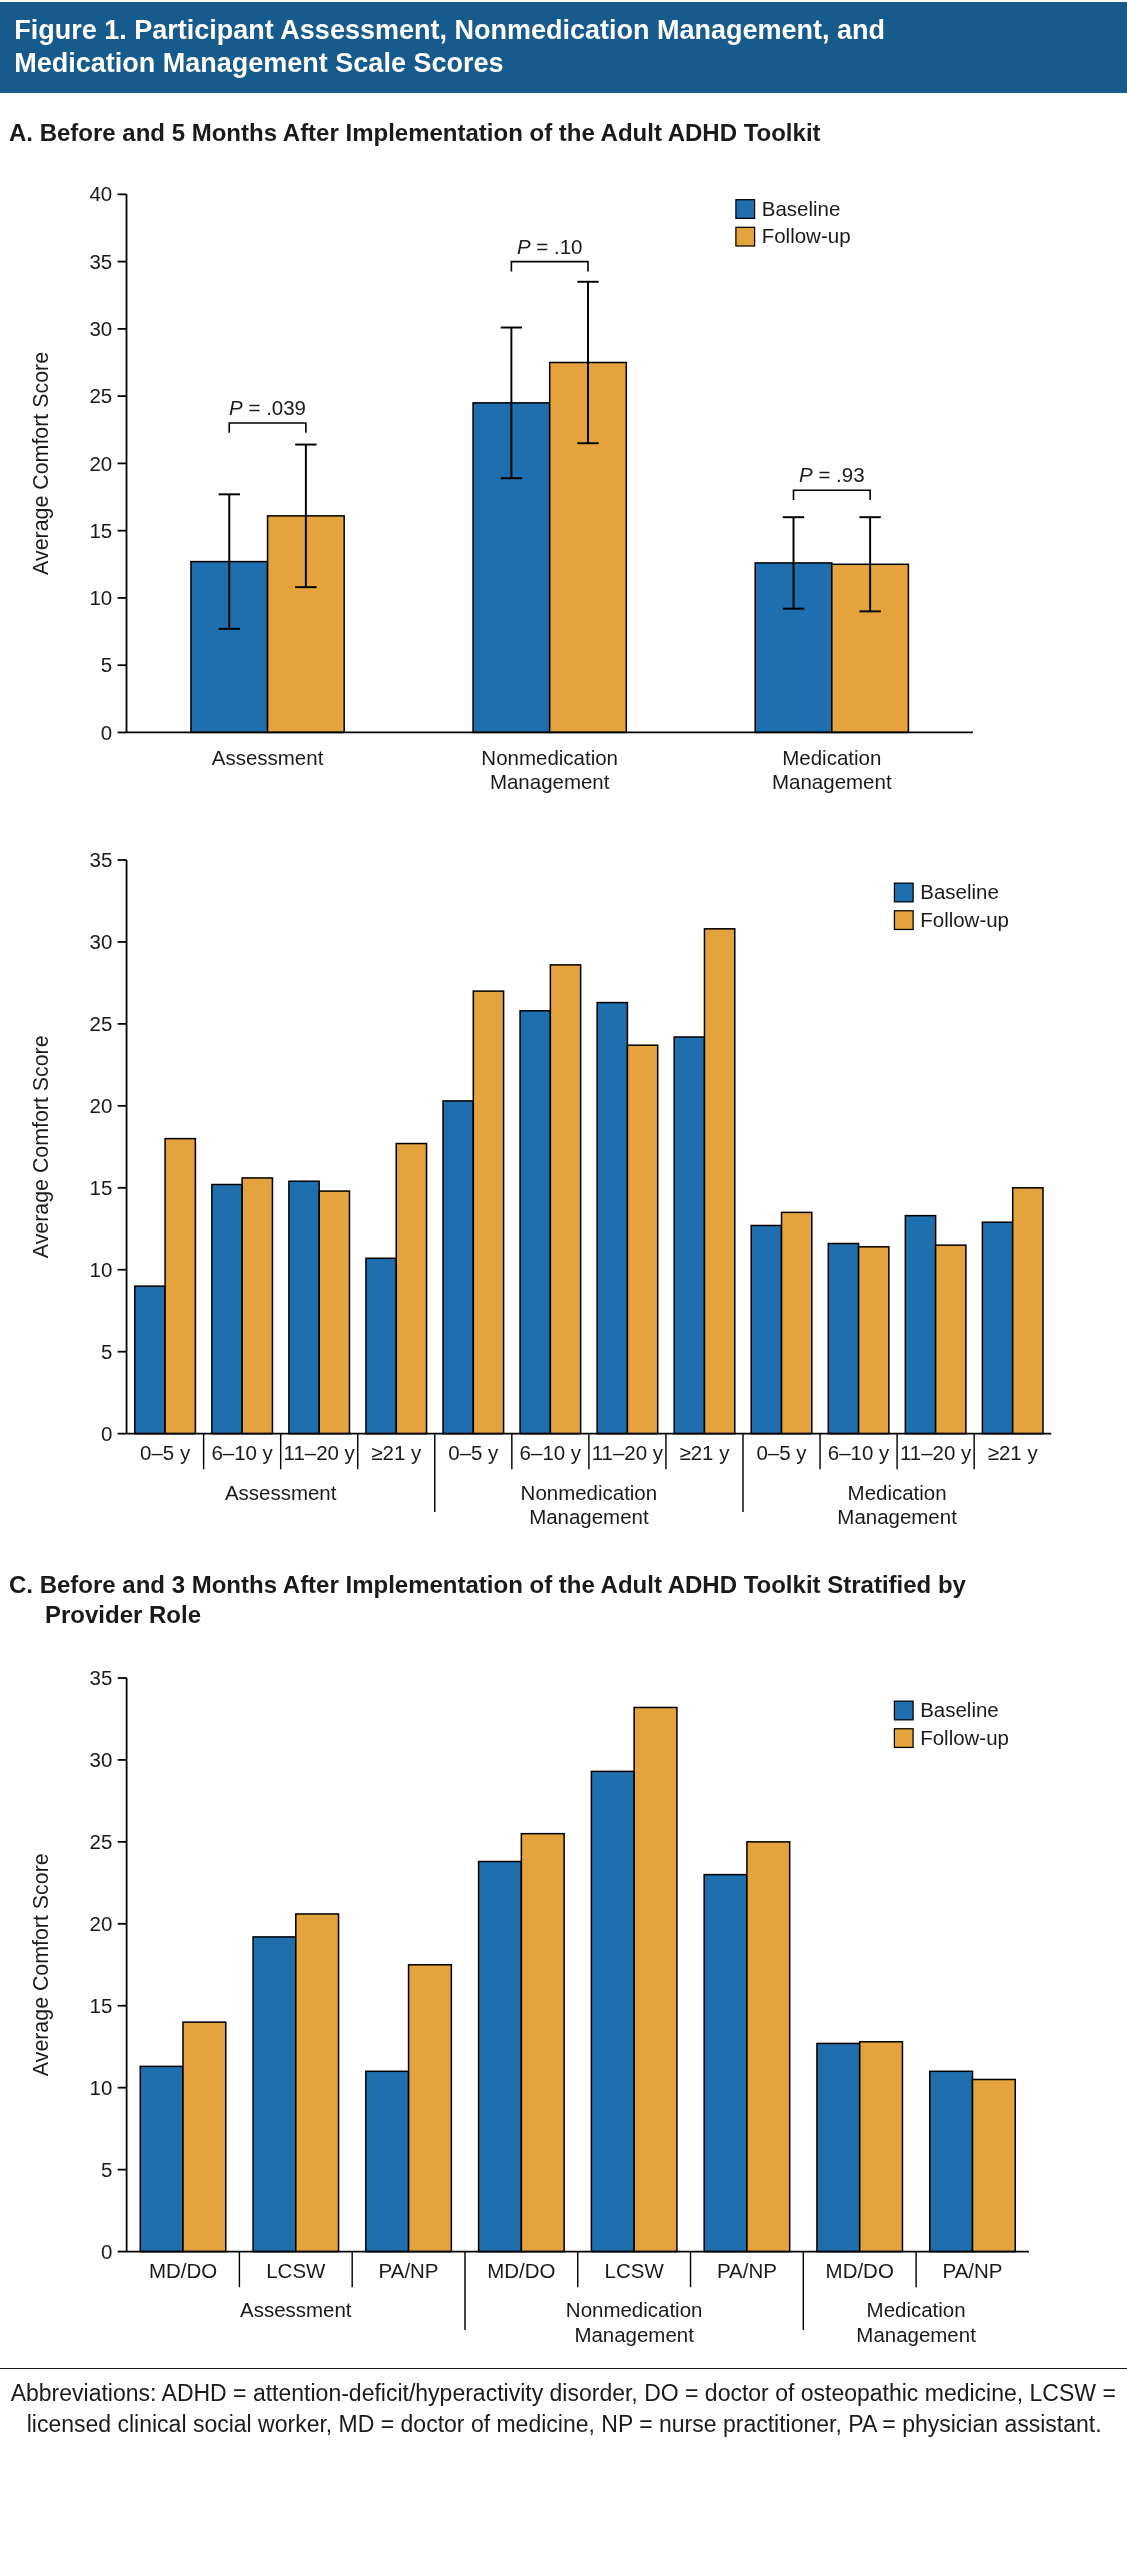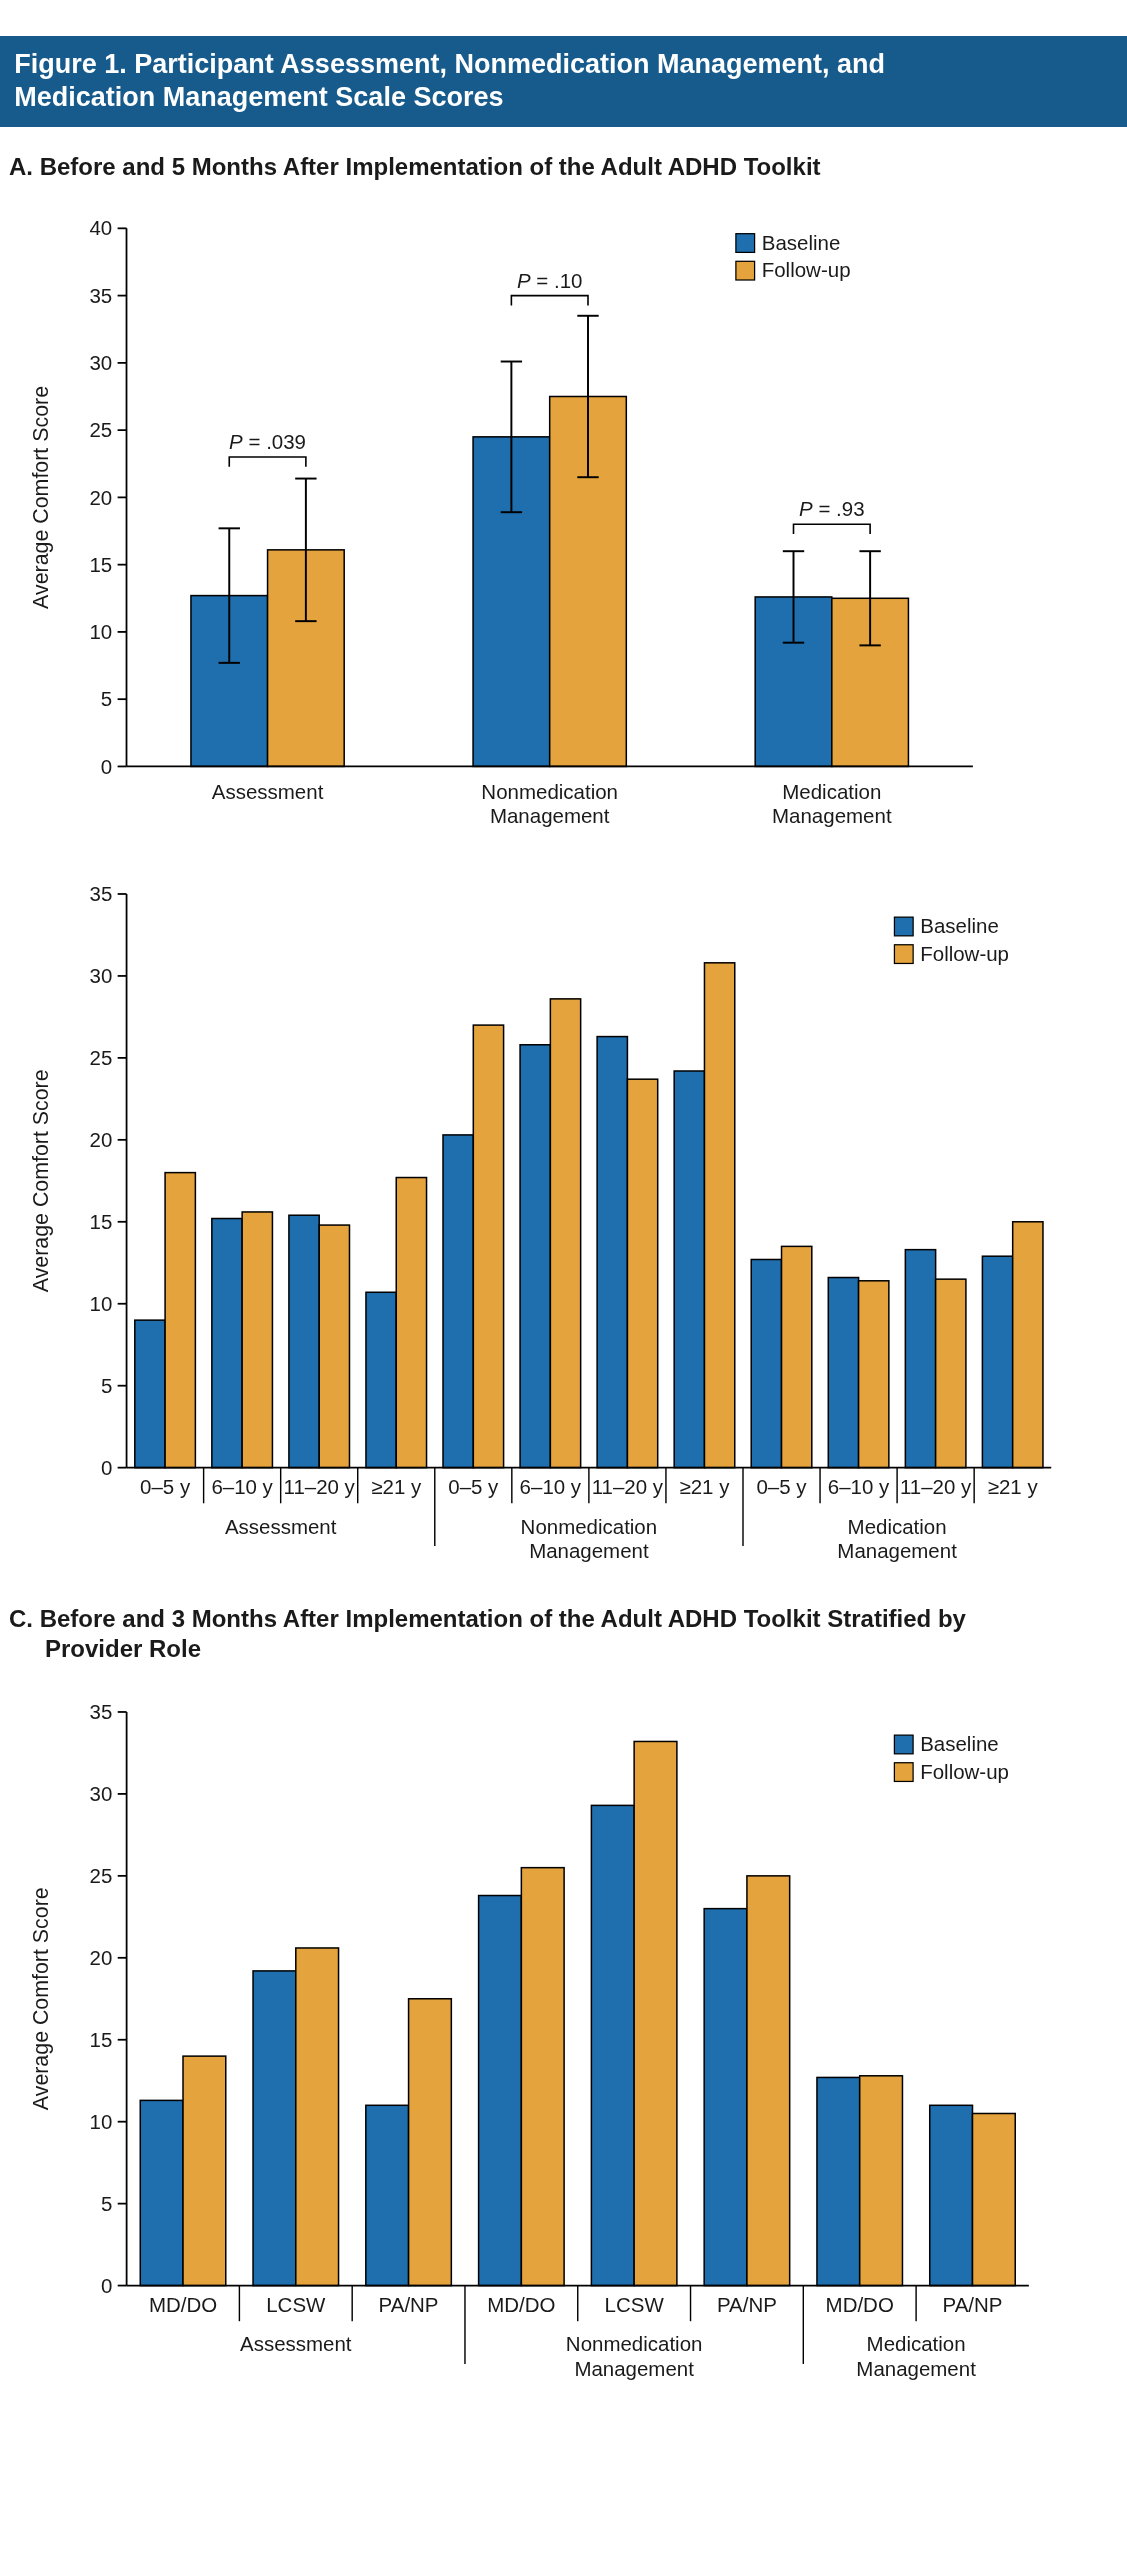--- a/index.html
+++ b/index.html
@@ -2,21 +2,21 @@
 <html style="font-size:14.3px"><head>
 <meta charset="utf-8">
 <style>
   * { margin:0; padding:0; box-sizing:border-box; }
   html,body { background:#ffffff; }
   body {
     width:1127px;
     font-family:"Liberation Sans", sans-serif;
     color:#1A1A1A;
   }
-  .page { width:1127px; padding-top:20px;margin-top:16px; }
+  .page { width:1127px; padding-top:2px; }
 
   .fig-header { padding:11.6px 14.3px; }
   .fig-title {
     font-size:27px; font-weight:bold; line-height:1.25;
     color:#ffffff; white-space:pre-line;
   }
 
   .panel-title {
     font-size:24px; font-weight:bold; line-height:1.25;
     margin:25px 9px 7.1px 9px;
@@ -268,15 +268,18 @@
           <line x1="901.75" y1="690" x2="901.75" y2="778" class="sep"></line>
           <line x1="1028.375" y1="690" x2="1028.375" y2="730" class="sep"></line>
           <rect x="1004" y="72" width="21" height="21" fill="#1F6EAD" stroke="#000000" stroke-width="1.4"></rect>
           <text x="1033" y="90" class="leg">Baseline</text>
           <rect x="1004" y="103" width="21" height="21" fill="#E4A33C" stroke="#000000" stroke-width="1.4"></rect>
           <text x="1033" y="121" class="leg">Follow-up</text>
         </svg>
       </div>
   </section>
 
+  <footer class="fig-footer">
+    <p class="abbr">Abbreviations: ADHD = attention-deficit/hyperactivity disorder, DO = doctor of osteopathic medicine, LCSW = licensed clinical social worker, MD = doctor of medicine, NP = nurse practitioner, PA = physician assistant.</p>
+  </footer>
 
 </div>
 
 
 </body></html>

